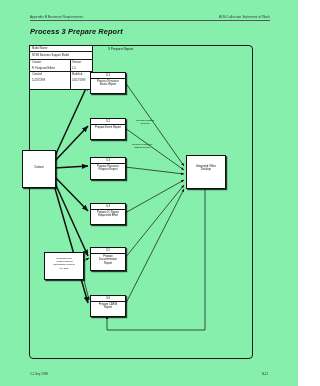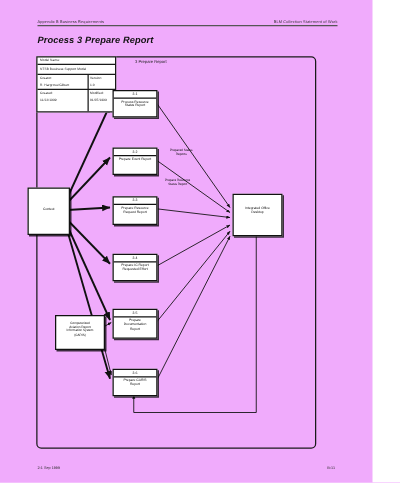--- a/index.html
+++ b/index.html
@@ -4,21 +4,21 @@
 <style>
   html,body{margin:0;padding:0;}
   body{
     width:298px;height:386px;
     background:#ffffff;
     font-family:"Liberation Sans",sans-serif;
     color:#1a1a1a;
     overflow:hidden;
     position:relative;
   }
-  .page{position:absolute;inset:0;background:#f0abfc;}
+  .page{position:absolute;inset:0;background:#86efac;}
 
   
   .hdr{
     position:absolute;left:30px;top:8px;width:240px;height:12px;
     border-bottom:0.6px solid #555;
   }
   .hdr-left{
     position:absolute;left:0;bottom:1px;
     font-size:3.1px;letter-spacing:0.12px;color:#333;white-space:nowrap;
   }

